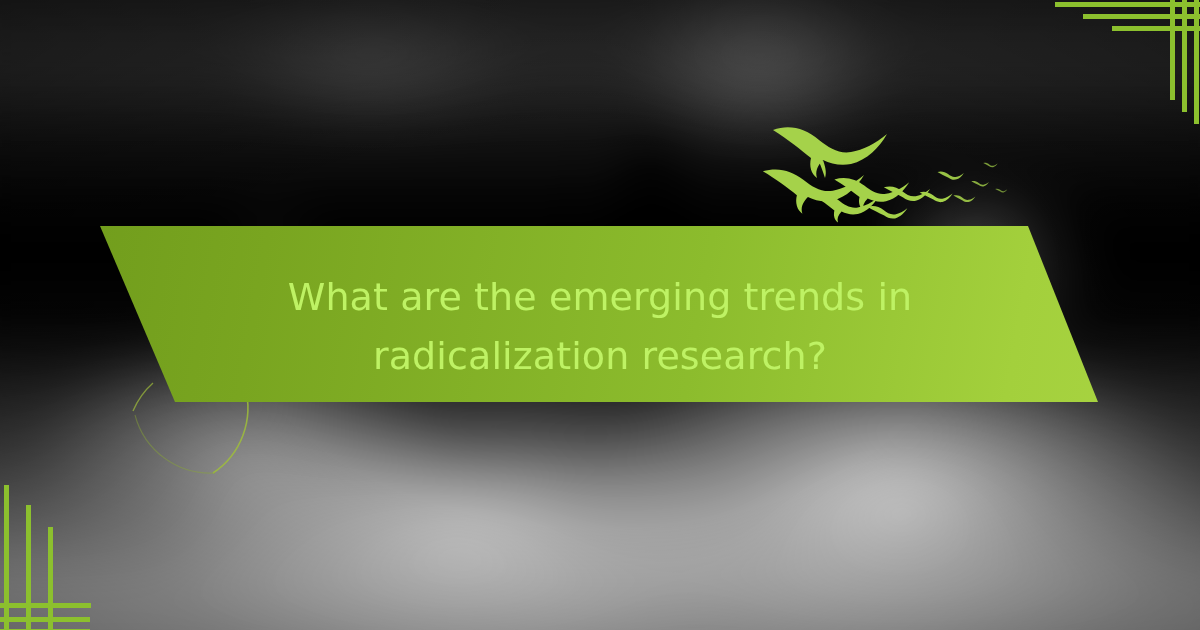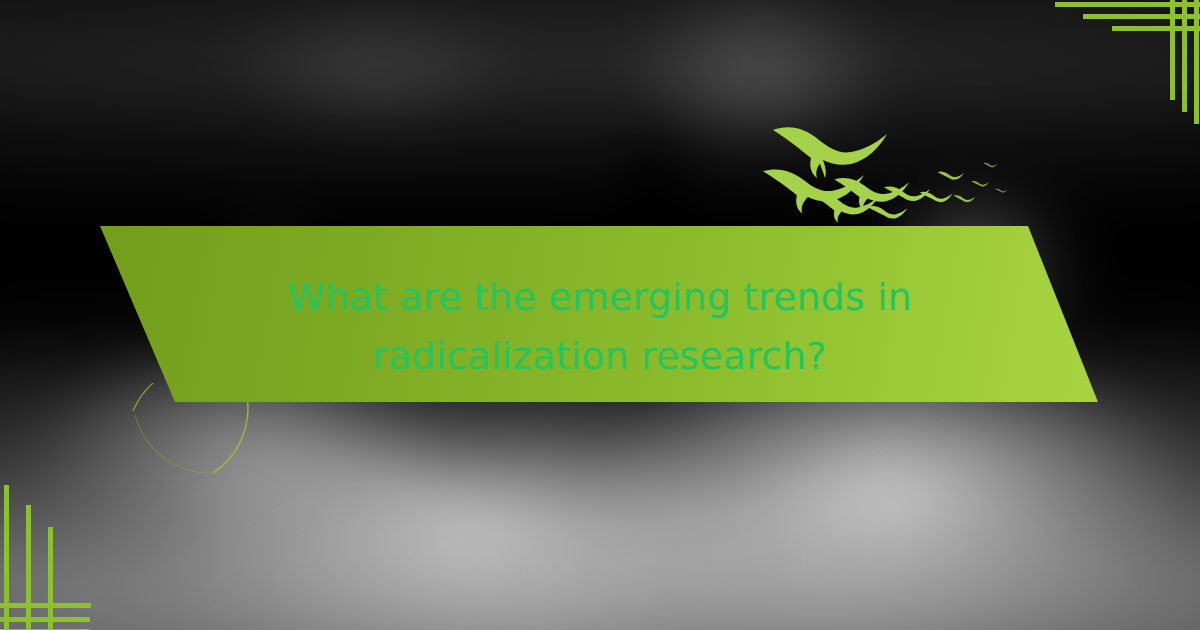--- a/index.html
+++ b/index.html
@@ -107,21 +107,21 @@
     clip-path: polygon(100px 16px, 1028px 16px, 1098px 192px, 175px 192px);
     -webkit-clip-path: polygon(100px 16px, 1028px 16px, 1098px 192px, 175px 192px);
   }
 
   .headline {
     position: absolute;
     left: 200px;
     top: 268px;
     width: 800px;
     text-align: center;
-    color: #22c55e;
+    color: #bef264;
     font-size: 38px;
     line-height: 1.56;
     font-weight: 400;
     letter-spacing: 0.1px;
     white-space: pre-line;
   }
 </style>
 </head>
 <body>
 

